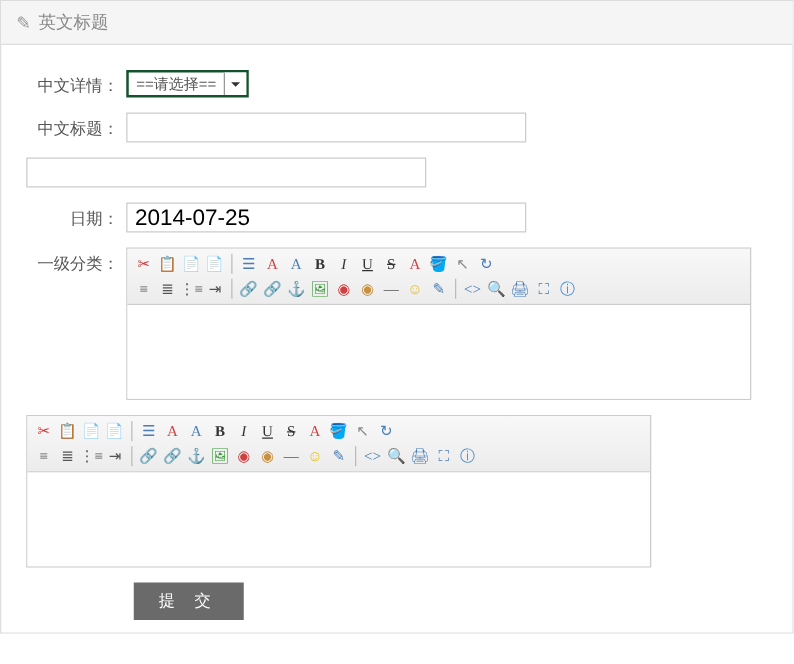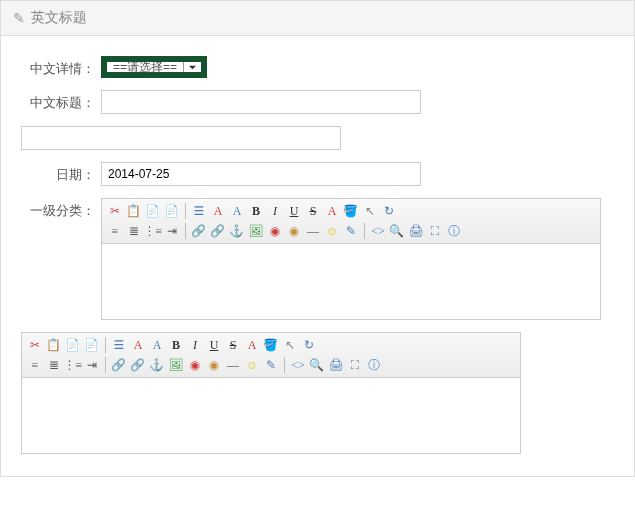--- a/index.html
+++ b/index.html
@@ -3,23 +3,23 @@
 <meta charset="utf-8">
 <style>
 * { box-sizing: border-box; margin: 0; padding: 0; }
 body { font-family: Arial, "Microsoft YaHei", sans-serif; font-size: 12px; color: #555; background: #fff; }
 .panel { border: 1px solid #ddd; width: 635px; }
 .panel-header { background: #f5f5f5; border-bottom: 1px solid #ddd; padding: 8px 12px; display: flex; align-items: center; gap: 6px; color: #888; font-size: 14px; }
 .panel-body { padding: 20px 20px 10px 20px; }
 .form-row { display: flex; align-items: flex-start; margin-bottom: 12px; }
 .form-label { width: 80px; text-align: right; padding-right: 6px; padding-top: 4px; color: #555; font-size: 13px; }
 .form-control { flex: 1; }
-.text-input { border: 1px solid #ccc; padding: 3px 6px; font-size: 12px; height: 24px; }
+.text-input { border: 1px solid #ccc; padding: 3px 6px; font-size: 18px; height: 24px; }
 .w320 { width: 320px; }
-.sel-wrap { display: inline-flex; align-items: stretch; border: 6px solid #14532d; height: 22px; background: #fff; }
+.sel-wrap { display: inline-flex; align-items: stretch; border: 2px solid #14532d; height: 22px; background: #fff; }
 .sel-wrap span { padding: 2px 6px; font-size: 12px; display: flex; align-items: center; }
 .sel-btn { width: 18px; border-left: 1px solid #999; background: #fff; display: flex; align-items: center; justify-content: center; cursor: pointer; }
 .editor { border: 1px solid #ccc; width: 500px; background: #fff; }
 .toolbar { background: linear-gradient(#f8f8f8, #ececec); border-bottom: 1px solid #ccc; padding: 3px 4px; display: flex; flex-wrap: wrap; gap: 1px; align-items: center; }
 .tb-icon { width: 18px; height: 18px; display: flex; align-items: center; justify-content: center; cursor: pointer; font-size: 12px; font-family: "Times New Roman", serif; border-radius: 2px; }
 .tb-sep { width: 1px; height: 16px; background: #bbb; margin: 0 3px; }
 .editor-area { height: 75px; background: #fff; }
 .submit-btn { background: #6a6a6a; color: #fff; border: none; padding: 6px 20px; font-size: 13px; letter-spacing: 6px; cursor: pointer; margin-left: 86px; }
 .pencil-icon { color: #999; font-size: 14px; }
 .bold { font-weight: bold; }
@@ -159,14 +159,15 @@
               <div class="tb-icon" style="color: rgb(200, 144, 64);">🔍</div>
               <div class="tb-icon" style="color: rgb(74, 125, 184);">🖨</div>
               <div class="tb-icon" style="color: rgb(74, 125, 184);">⛶</div>
               <div class="tb-icon" style="color: rgb(74, 144, 208);">ⓘ</div>
             </div>
           <div class="editor-area"></div>
         </div>
       </div>
     </div>
 
+    <button class="submit-btn">提 交</button>
   </div>
 </div>
 
 </body></html>

